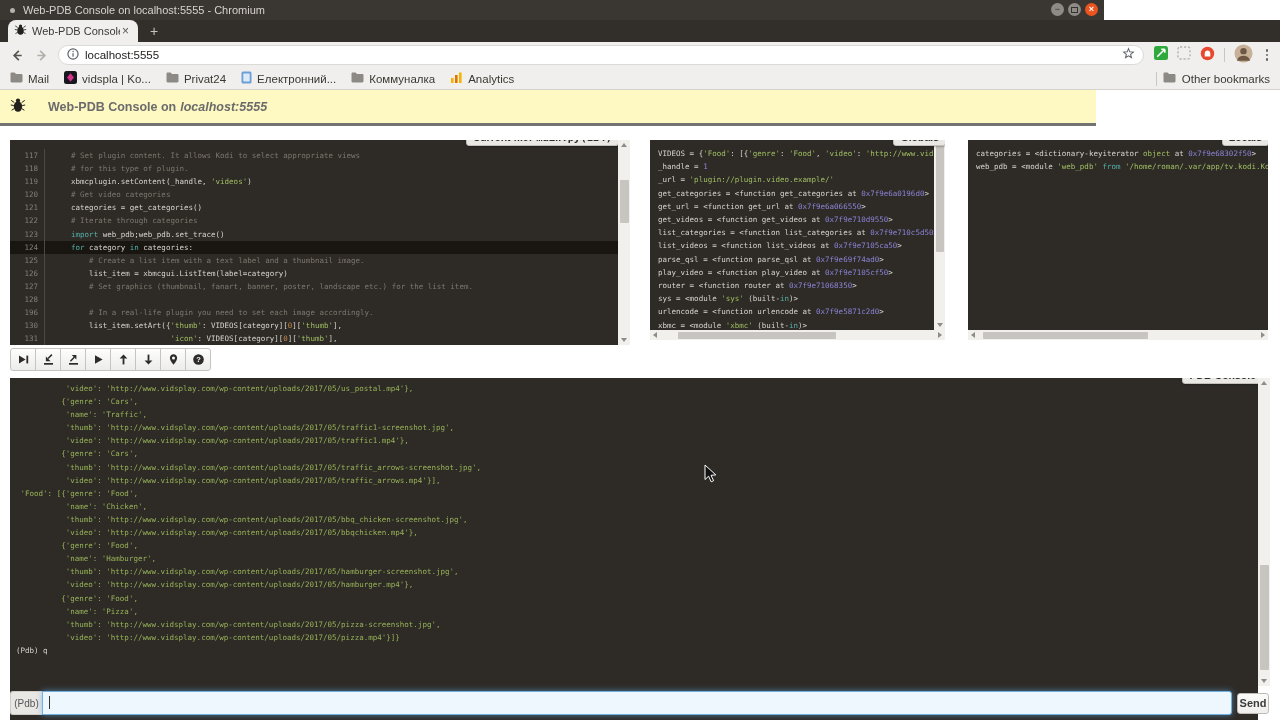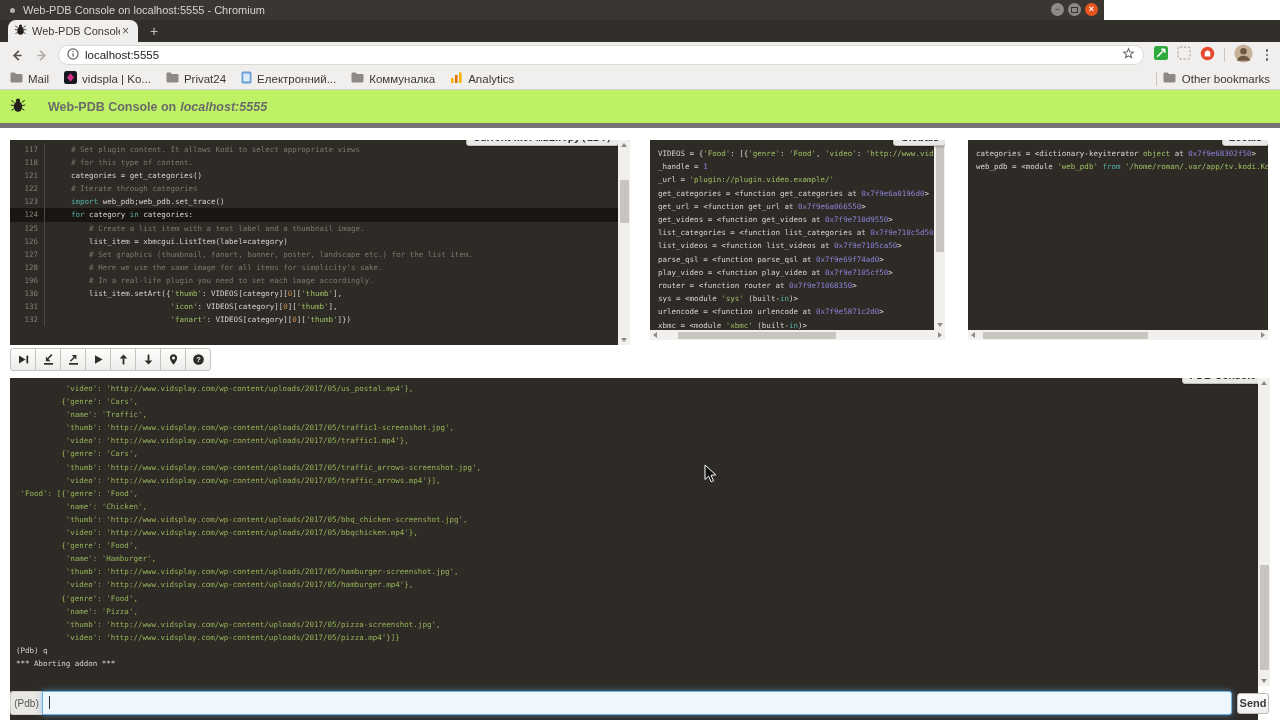--- a/index.html
+++ b/index.html
@@ -34,35 +34,35 @@
   .menu-dots{display:flex;flex-direction:column;gap:2px;align-items:center;width:10px;}
   .menu-dots i{width:2.5px;height:2.5px;border-radius:50%;background:#5f6368;}
 
   .bookmarksbar{position:absolute;left:0;top:68px;width:1280px;height:21px;background:#f1efed;border-bottom:1px solid #d5d2ce;
                 display:flex;align-items:center;}
   .bm-item{display:flex;align-items:center;gap:5px;margin-left:15px;font-size:11.5px;color:#3b3834;white-space:nowrap;}
   .bm-item:first-child{margin-left:10px;}
   .bm-right{position:absolute;right:10px;display:flex;align-items:center;gap:6px;font-size:11.5px;color:#3b3834;}
 
   
-  .pagehead{position:absolute;left:0;top:90px;width:1280px;height:33px;border-bottom:5px solid #737373;
-            display:flex;align-items:center;background:#bef264;}
+  .pagehead{position:absolute;left:0;top:90px;width:1096px;height:33px;border-bottom:3px solid #737373;
+            display:flex;align-items:center;background:#fef9c3;}
   .pagehead .bug{margin-left:10px;}
   .page-title{margin-left:22px;font-size:12.5px;font-weight:bold;color:#6b6b6b;}
   .page-title .host{font-style:italic;margin-left:4px;}
 
   .panel{position:absolute;background:#2e2b27;overflow:hidden;}
   .panel-tag{position:absolute;top:-11px;right:-1px;background:#eae8e5;border:1px solid #c2bfbb;border-radius:3px;
              padding:0 6px;height:15px;line-height:14px;font-size:10.5px;font-weight:bold;color:#2e2b28;z-index:6;
              box-shadow:0 1px 2px rgba(0,0,0,.25);white-space:nowrap;}
   .panel-tag .file{font-family:"DejaVu Sans Mono",monospace;margin-left:4px;}
 
   #code-panel{left:10px;top:140px;width:608px;height:205px;font-size:7.5px;}
   .code-row{display:flex;height:13.1px;line-height:13.1px;font-family:"DejaVu Sans Mono",monospace;}
-  .code-body{padding-top:3px;}
+  .code-body{padding-top:9px;}
   .ln{width:28px;text-align:right;padding-right:6px;color:#837f77;flex:none;border-right:1px solid #4c4842;}
   .lc{white-space:pre;padding-left:8px;}
   .code-row.current{background:#191511;}
 
   #globals-panel{left:650px;top:140px;width:295px;height:200px;font-size:7.5px;}
   #locals-panel{left:968px;top:140px;width:300px;height:200px;font-size:7.5px;}
   .var-body{padding:7px 8px 0 8px;}
   .var-row{line-height:13.2px;white-space:pre;font-family:"DejaVu Sans Mono",monospace;}
 
   .tk-w{color:#d8d5cf}.tk-c{color:#7c786e}.tk-s{color:#a0bf62}.tk-k{color:#53b0a7}.tk-n{color:#c98a4b}.tk-a{color:#8c83d6}
@@ -273,21 +273,29 @@
   <div class="panel-tag">
     <span>Current file:</span><span class="file">main.py(124)</span>
   </div>
   <div class="code-body">
       <div class="code-row">
         <span class="ln">117</span>
         <span class="lc"><span class="tk-c">    # Set plugin content. It allows Kodi to select appropriate views</span></span>
       </div>
       <div class="code-row">
         <span class="ln">118</span>
-        <span class="lc"><span class="tk-c">    # for this type of content.</span></span>
+        <span class="lc"><span class="tk-c">    # for this type of plugin.</span></span>
+      </div>
+      <div class="code-row">
+        <span class="ln">119</span>
+        <span class="lc"><span class="tk-w">    xbmcplugin.setContent(_handle, </span><span class="tk-s">'videos'</span><span class="tk-w">)</span></span>
+      </div>
+      <div class="code-row">
+        <span class="ln">120</span>
+        <span class="lc"><span class="tk-c">    # Get video categories</span></span>
       </div>
       <div class="code-row">
         <span class="ln">121</span>
         <span class="lc"><span class="tk-w">    categories = get_categories()</span></span>
       </div>
       <div class="code-row">
         <span class="ln">122</span>
         <span class="lc"><span class="tk-c">    # Iterate through categories</span></span>
       </div>
       <div class="code-row">
@@ -305,21 +313,20 @@
       <div class="code-row">
         <span class="ln">126</span>
         <span class="lc"><span class="tk-w">        list_item = xbmcgui.ListItem(label=category)</span></span>
       </div>
       <div class="code-row">
         <span class="ln">127</span>
         <span class="lc"><span class="tk-c">        # Set graphics (thumbnail, fanart, banner, poster, landscape etc.) for the list item.</span></span>
       </div>
       <div class="code-row">
         <span class="ln">128</span>
-        <span class="lc"><span class="tk-c">        # Here we use the same image for all items for simplicity's sake.</span></span>
       </div>
       <div class="code-row">
         <span class="ln">196</span>
         <span class="lc"><span class="tk-c">        # In a real-life plugin you need to set each image accordingly.</span></span>
       </div>
       <div class="code-row">
         <span class="ln">130</span>
         <span class="lc"><span class="tk-w">        list_item.setArt({</span><span class="tk-s">'thumb'</span><span class="tk-w">: VIDEOS[category][</span><span class="tk-n">0</span><span class="tk-w">][</span><span class="tk-s">'thumb'</span><span class="tk-w">],</span></span>
       </div>
       <div class="code-row">
@@ -449,21 +456,20 @@
       <div class="con-row g">           'video': 'http://www.vidsplay.com/wp-content/uploads/2017/05/bbqchicken.mp4'},</div>
       <div class="con-row g">          {'genre': 'Food',</div>
       <div class="con-row g">           'name': 'Hamburger',</div>
       <div class="con-row g">           'thumb': 'http://www.vidsplay.com/wp-content/uploads/2017/05/hamburger-screenshot.jpg',</div>
       <div class="con-row g">           'video': 'http://www.vidsplay.com/wp-content/uploads/2017/05/hamburger.mp4'},</div>
       <div class="con-row g">          {'genre': 'Food',</div>
       <div class="con-row g">           'name': 'Pizza',</div>
       <div class="con-row g">           'thumb': 'http://www.vidsplay.com/wp-content/uploads/2017/05/pizza-screenshot.jpg',</div>
       <div class="con-row g">           'video': 'http://www.vidsplay.com/wp-content/uploads/2017/05/pizza.mp4'}]}</div>
       <div class="con-row w">(Pdb) q</div>
-      <div class="con-row w">*** Aborting addon ***</div>
     </div>
 </div>
 <div class="scroll-v" style="left:1258px;top:378px;height:308px;">
   <span class="tri up"></span>
   <div class="thumb-v" style="top:187px;height:105px;"></div>
   <span class="tri down"></span>
 </div>
 
 <div class="prompt-addon">(Pdb)</div>
 <input class="prompt-input" type="text" value="" style="">

